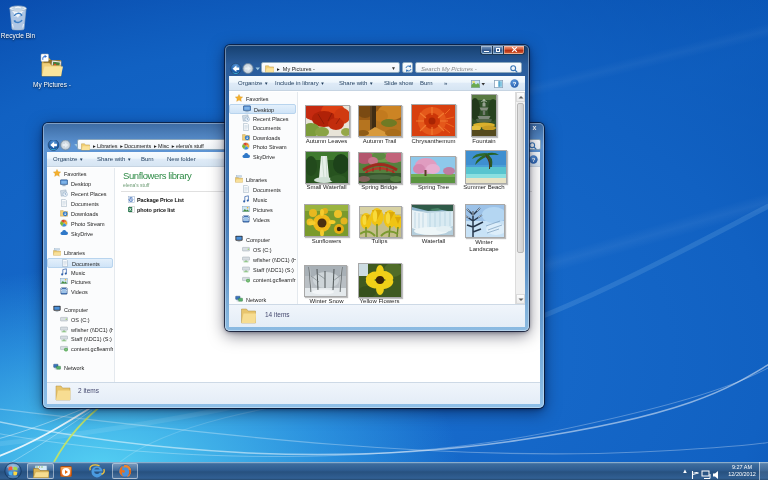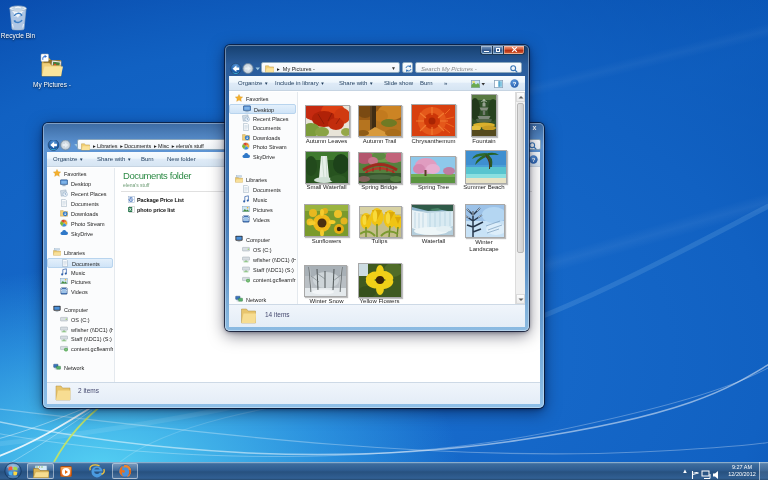--- a/index.html
+++ b/index.html
@@ -234,21 +234,21 @@
             <path d="M5.5 7 L9.5 7 M7.5 5 Q9 7 7.5 9 M7.5 5 Q6 7 7.5 9" stroke="#cfe8cf" stroke-width="0.4" fill="none"></path>
           </svg><span>content.gcflearnfr</span></div>
         <div class="nav-item" style="top:195px; padding-left:6px; "><svg class="ic" viewBox="0 0 10 10">
             <rect x="0.8" y="1.5" width="5.5" height="4" rx="0.5" fill="#3a74c0" stroke="#1e4470" stroke-width="0.5"></rect>
             <rect x="4.2" y="4" width="5.2" height="3.8" rx="0.5" fill="#56b06a" stroke="#2c6e3c" stroke-width="0.5"></rect>
             <rect x="2" y="6.8" width="2.6" height="1" fill="#9fb4c8"></rect>
           </svg><span>Network</span></div>
       </div>
 
     <div style="position:absolute; left:68px; top:16px; right:0; bottom:22px; background:#fff; overflow:hidden;">
-      <div style="position:absolute; left:8px; top:2px; font-size:9.5px; letter-spacing:-0.4px; color:#2e8b46;">Documents folder</div>
+      <div style="position:absolute; left:8px; top:2px; font-size:9.5px; letter-spacing:-0.4px; color:#2e8b46;">Sunflowers library</div>
       <div style="position:absolute; left:8px; top:14px; font-size:5px; color:#6a9a72;">elena's stuff</div>
       <div style="position:absolute; left:6px; right:8px; top:23px; border-top:1px solid #e0e0e0;"></div>
       <div style="position:absolute; left:13px; top:28px; font-size:5.5px; letter-spacing:-0.1px; color:#111; font-weight:bold;">
         <svg width="7" height="7" viewBox="0 0 8 8" style="vertical-align:-1px; margin-right:2px;">
             <rect x="0.5" y="0.5" width="7" height="7" fill="#fff" stroke="#9ab0cf" stroke-width="0.6"></rect>
             <circle cx="3.4" cy="4" r="2.6" fill="#2b5fb4"></circle>
             <text x="3.4" y="5.8" font-size="4.5" fill="#fff" text-anchor="middle">W</text>
           </svg>Package Price List
       </div>
       <div style="position:absolute; left:13px; top:38px; font-size:5.5px; letter-spacing:-0.1px; color:#111; font-weight:bold;">

